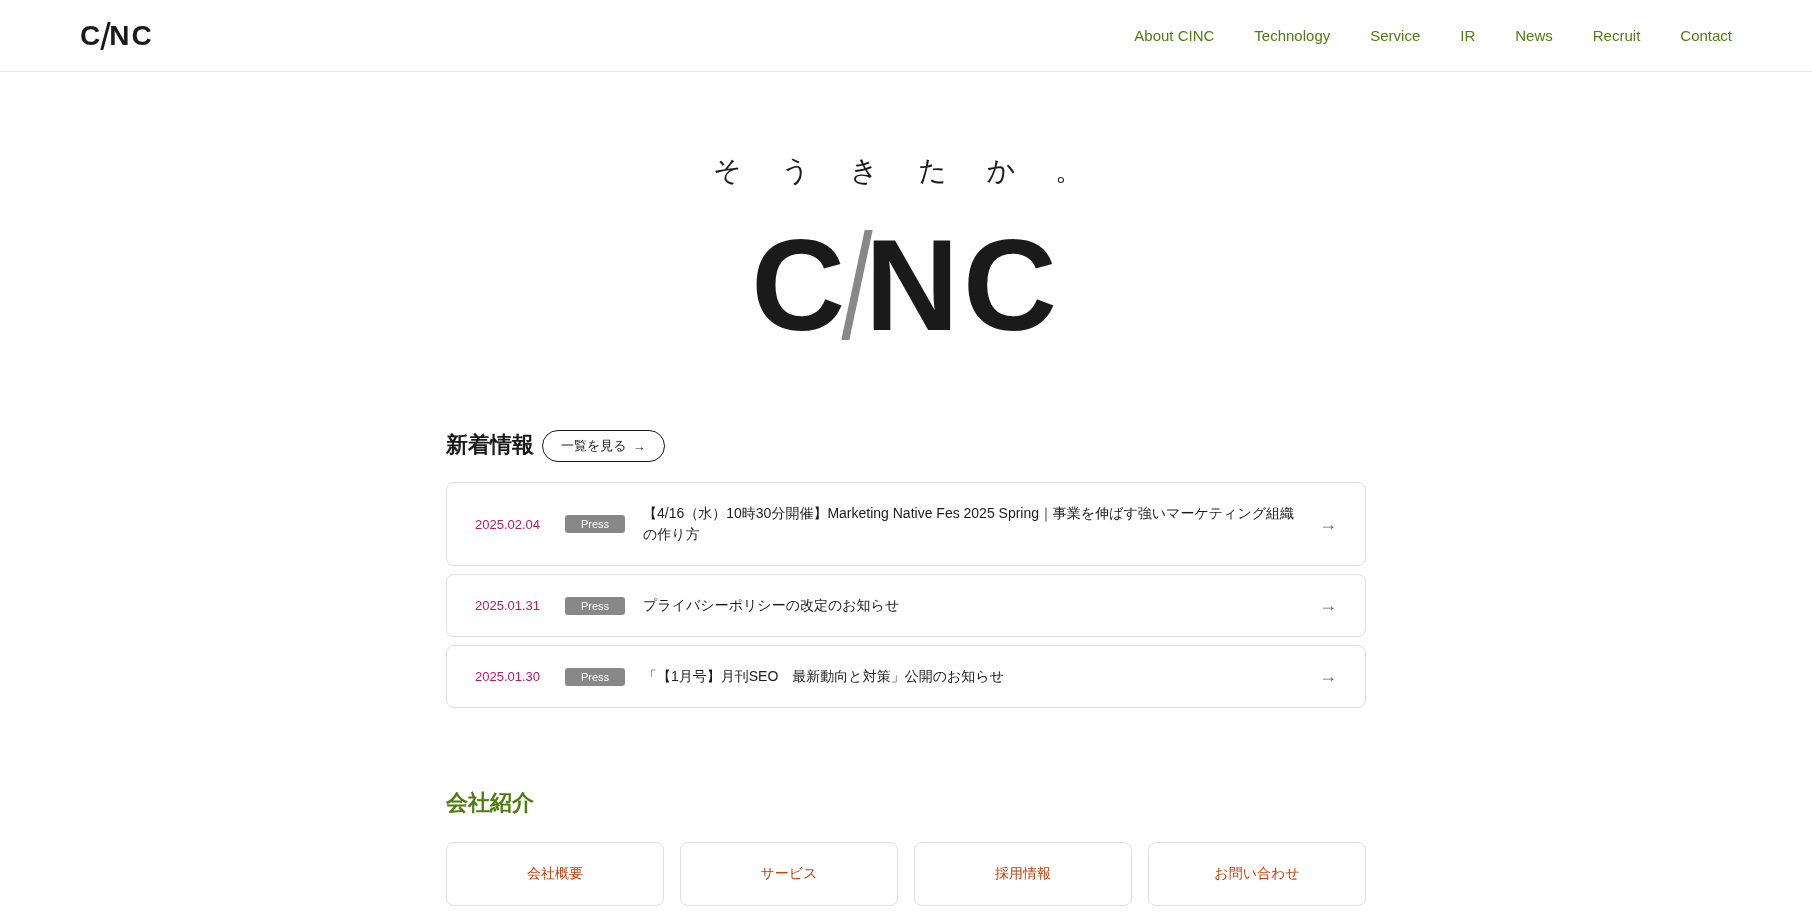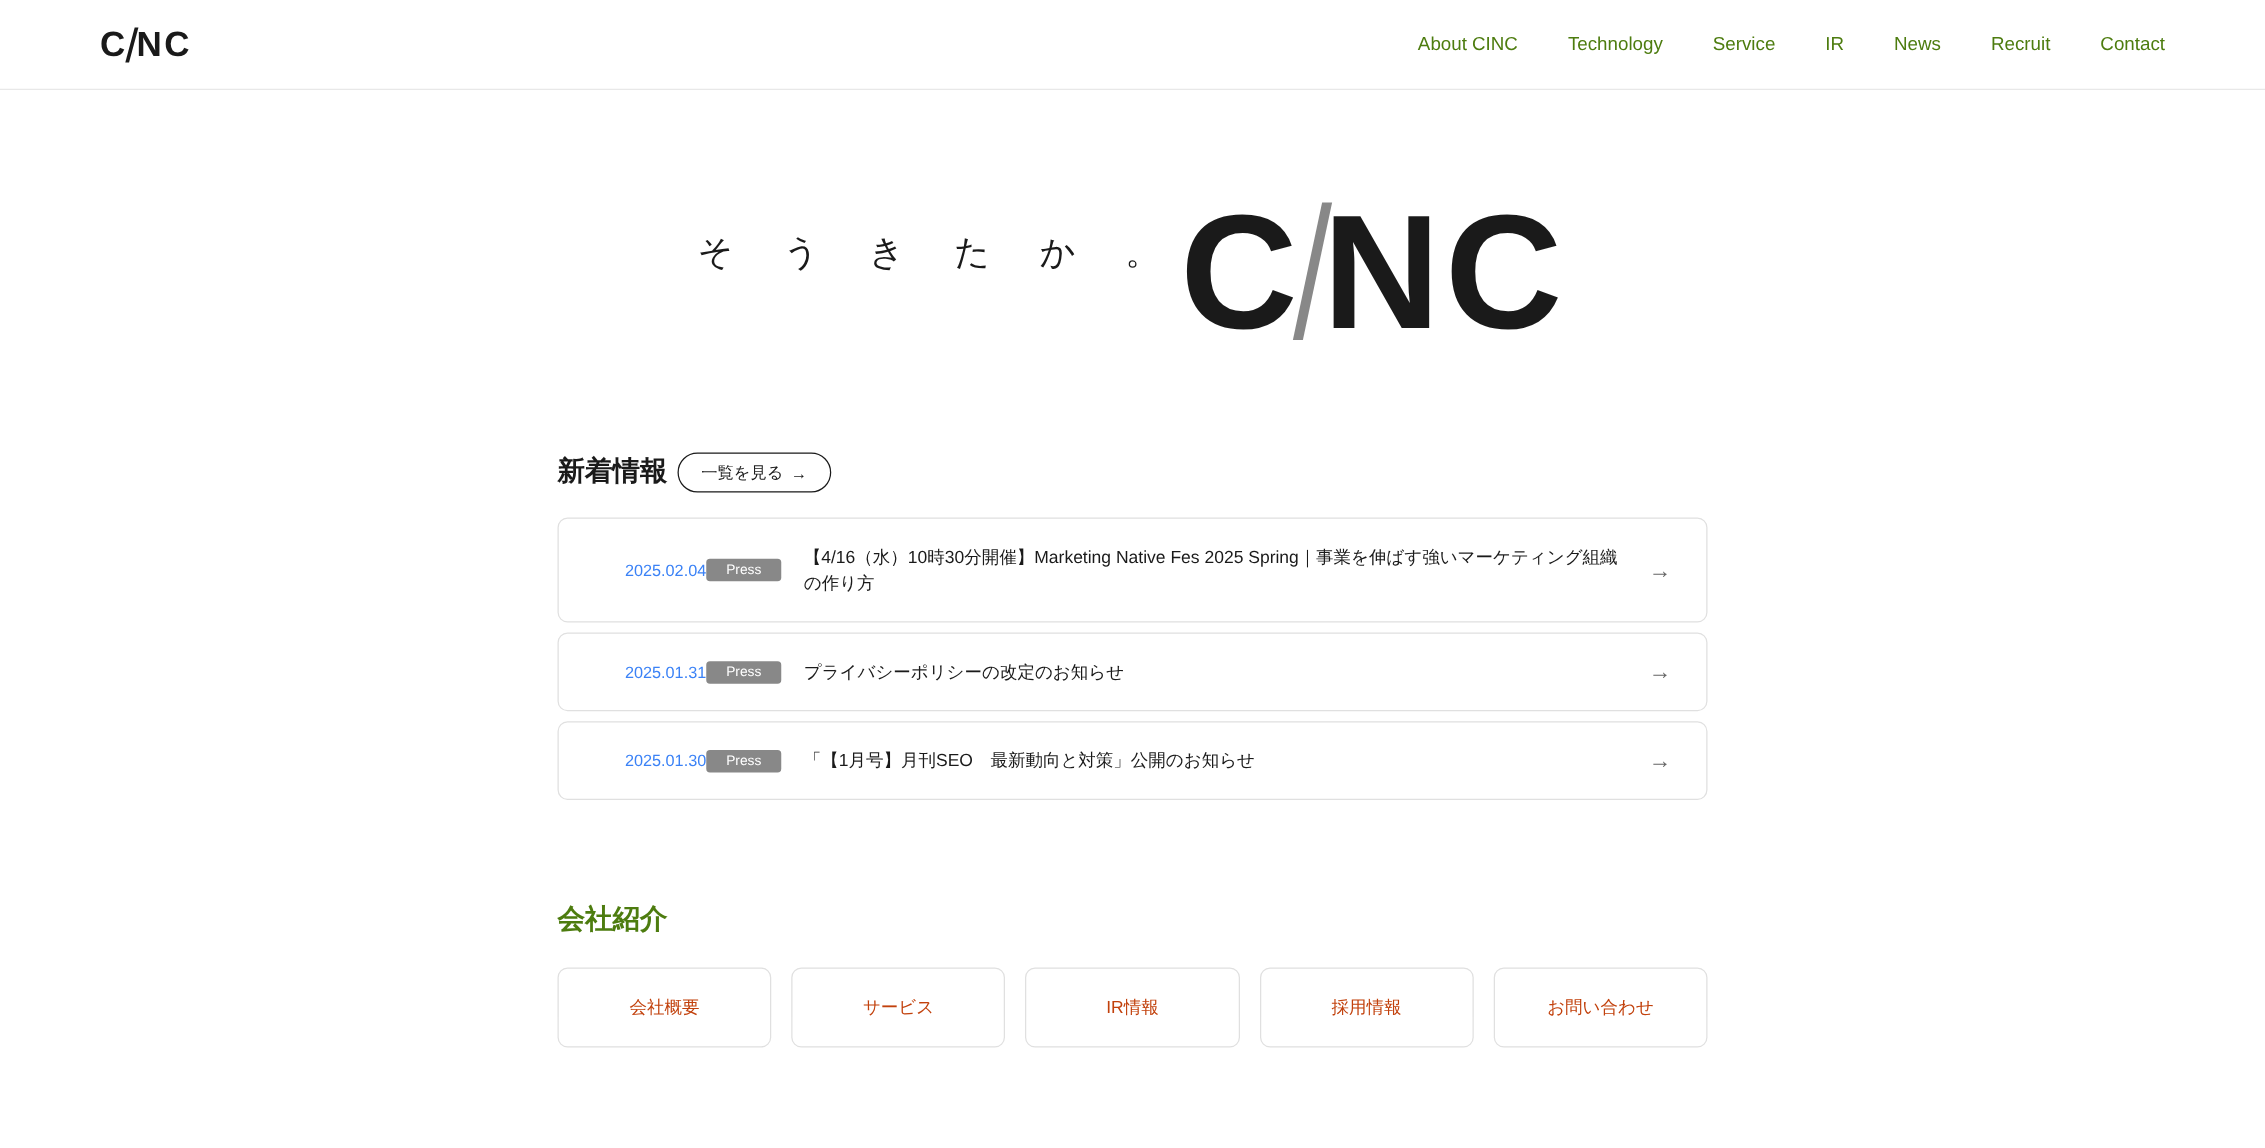--- a/index.html
+++ b/index.html
@@ -59,21 +59,21 @@
     nav a {
       font-size: 15px;
       color: #4d7c0f;
       text-decoration: none;
       font-weight: 400;
     }
 
     
     .hero {
       display: flex;
-      flex-direction: row;
+      flex-direction: column;
       align-items: center;
       justify-content: center;
       padding: 80px 0 60px 0;
     }
 
     .hero-tagline {
       font-size: 28px;
       letter-spacing: 16px;
       color: #1a1a1a;
       font-weight: 400;
@@ -152,24 +152,23 @@
       border-radius: 8px;
       background: #fff;
       cursor: pointer;
       text-decoration: none;
       color: #1a1a1a;
       transition: background 0.15s;
     }
 
     .news-date {
       font-size: 13px;
-      color: #3b82f6;
+      color: #be185d;
       min-width: 90px;
       flex-shrink: 0;
-      text-align: right;
     }
 
     .news-tag {
       font-size: 11px;
       padding: 3px 12px;
       background: #888;
       color: #fff;
       border-radius: 3px;
       margin: 0 18px 0 0;
       flex-shrink: 0;
@@ -283,17 +282,16 @@
       </a>
     </div>
 </section>
 
 <section class="company-section">
   <h2 class="company-title">会社紹介</h2>
   <div class="company-cards">
 
   <div class="company-card">会社概要</div>
       <div class="company-card">サービス</div>
-      <div class="company-card">IR情報</div>
       <div class="company-card">採用情報</div>
       <div class="company-card">お問い合わせ</div>
     </div>
 </section>
 
 </body></html>

